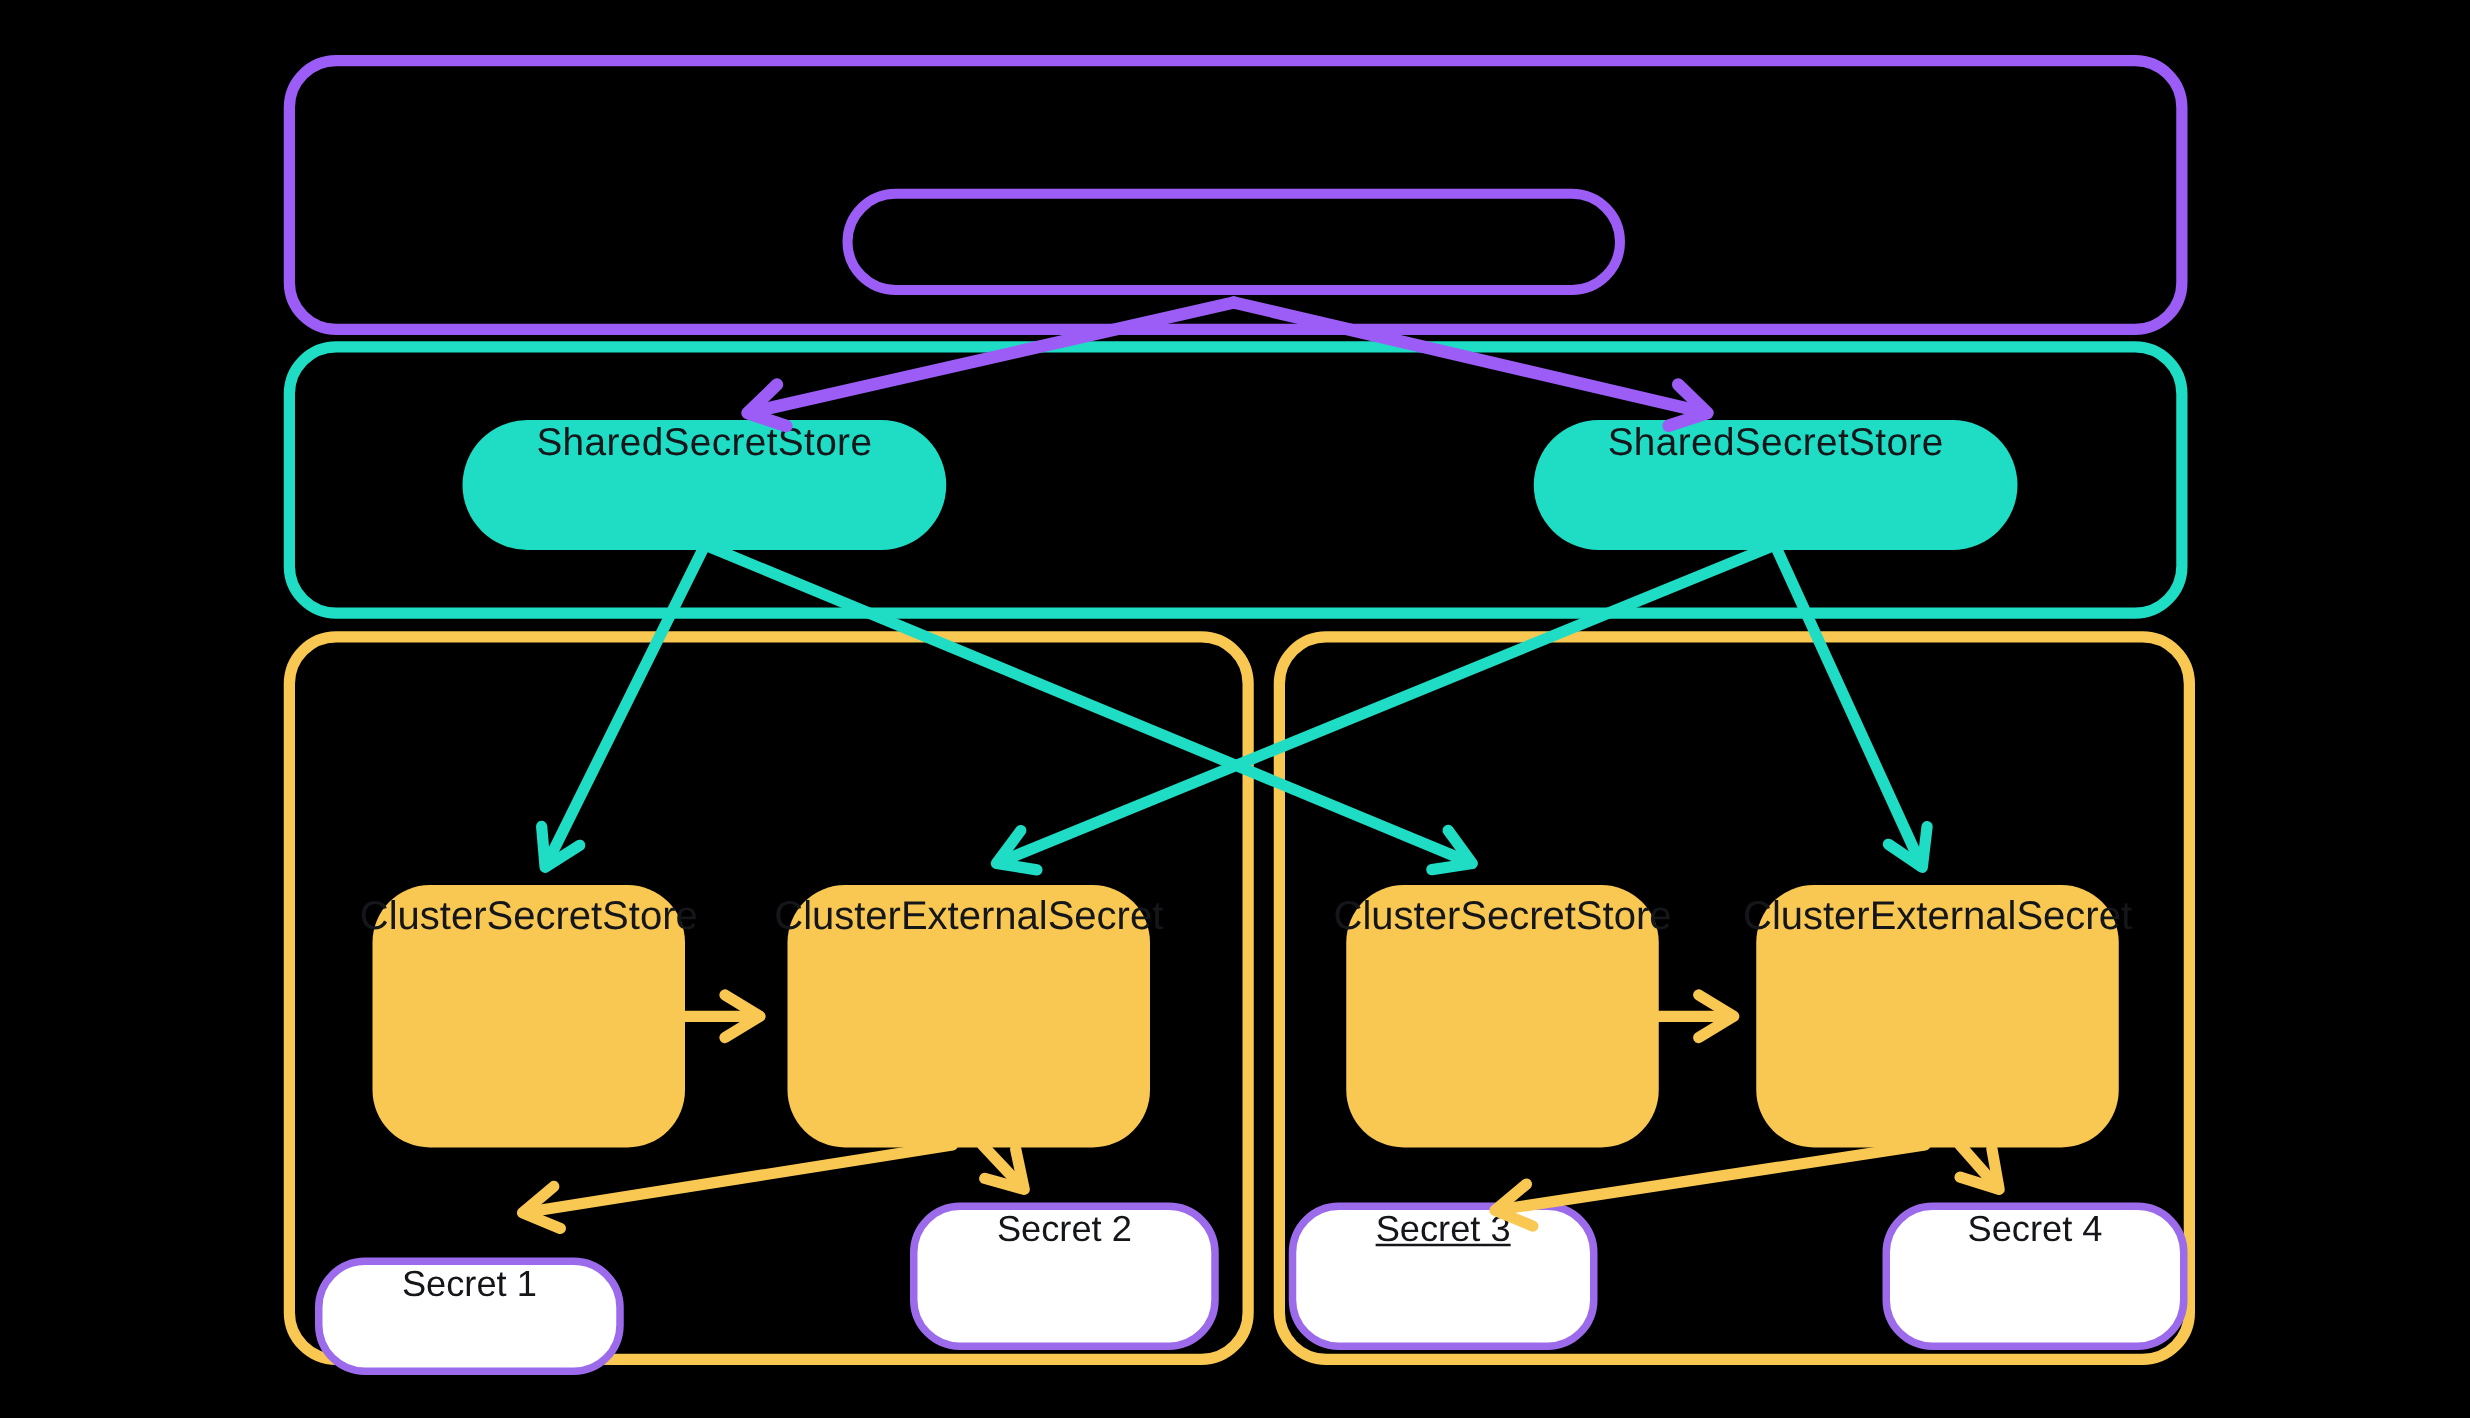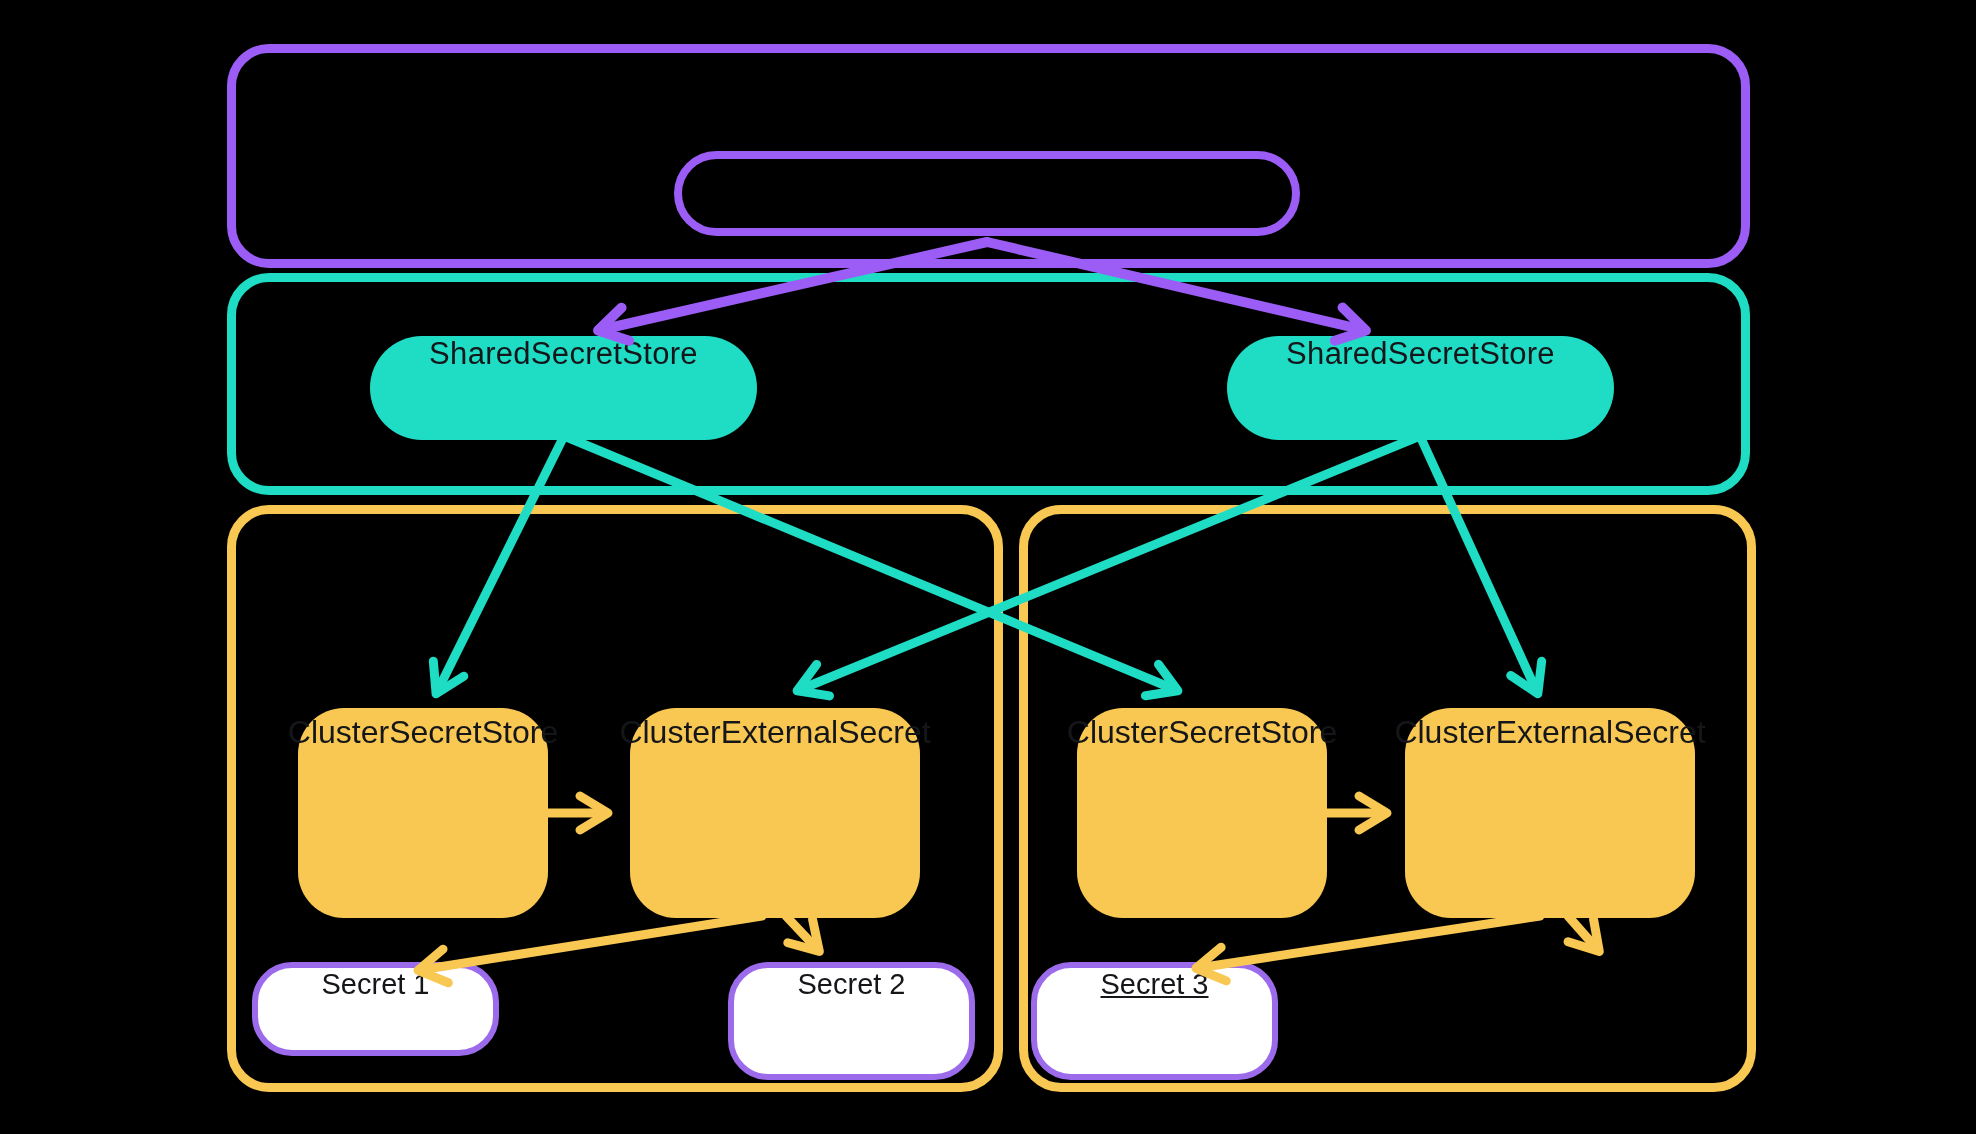--- a/index.html
+++ b/index.html
@@ -98,28 +98,31 @@
     </span>
   </div>
   <div class="abs node cluster" style="left:1405px;top:708px;width:290px;height:210px;">
     <span class="lines">
       <span>Cluster</span>
       <span>External</span>
       <span>Secret</span>
     </span>
   </div>
 
-  <div class="abs node secret" style="left:252px;top:962px;width:247px;height:94px;">
+  <div class="abs node secret" style="left:252px;top:1006px;width:247px;height:94px;">
     <span>Secret 1</span>
   </div>
   <div class="abs node secret" style="left:728px;top:962px;width:247px;height:118px;">
     <span>Secret 2</span>
   </div>
   <div class="abs node secret" style="left:1031px;top:962px;width:247px;height:118px;text-decoration:underline;">
     <span>Secret 3</span>
+  </div>
+  <div class="abs node secret" style="left:1506px;top:962px;width:244px;height:118px;">
+    <span>Secret 4</span>
   </div>
 
   <svg class="arrows" width="1976" height="1134" viewBox="0 0 1976 1134">
     <defs>
       <marker id="head-purple" viewBox="0 0 48 48" markerWidth="48" markerHeight="48" refX="36" refY="24" orient="auto" markerUnits="userSpaceOnUse">
         <path d="M10,7 L38,24 L10,41" fill="none" stroke="#9B5DF5" stroke-width="10" stroke-linecap="round" stroke-linejoin="round"></path>
       </marker>
       <marker id="head-teal" viewBox="0 0 48 48" markerWidth="48" markerHeight="48" refX="36" refY="24" orient="auto" markerUnits="userSpaceOnUse">
         <path d="M10,7 L38,24 L10,41" fill="none" stroke="#1FDDC5" stroke-width="9" stroke-linecap="round" stroke-linejoin="round"></path>
       </marker>

